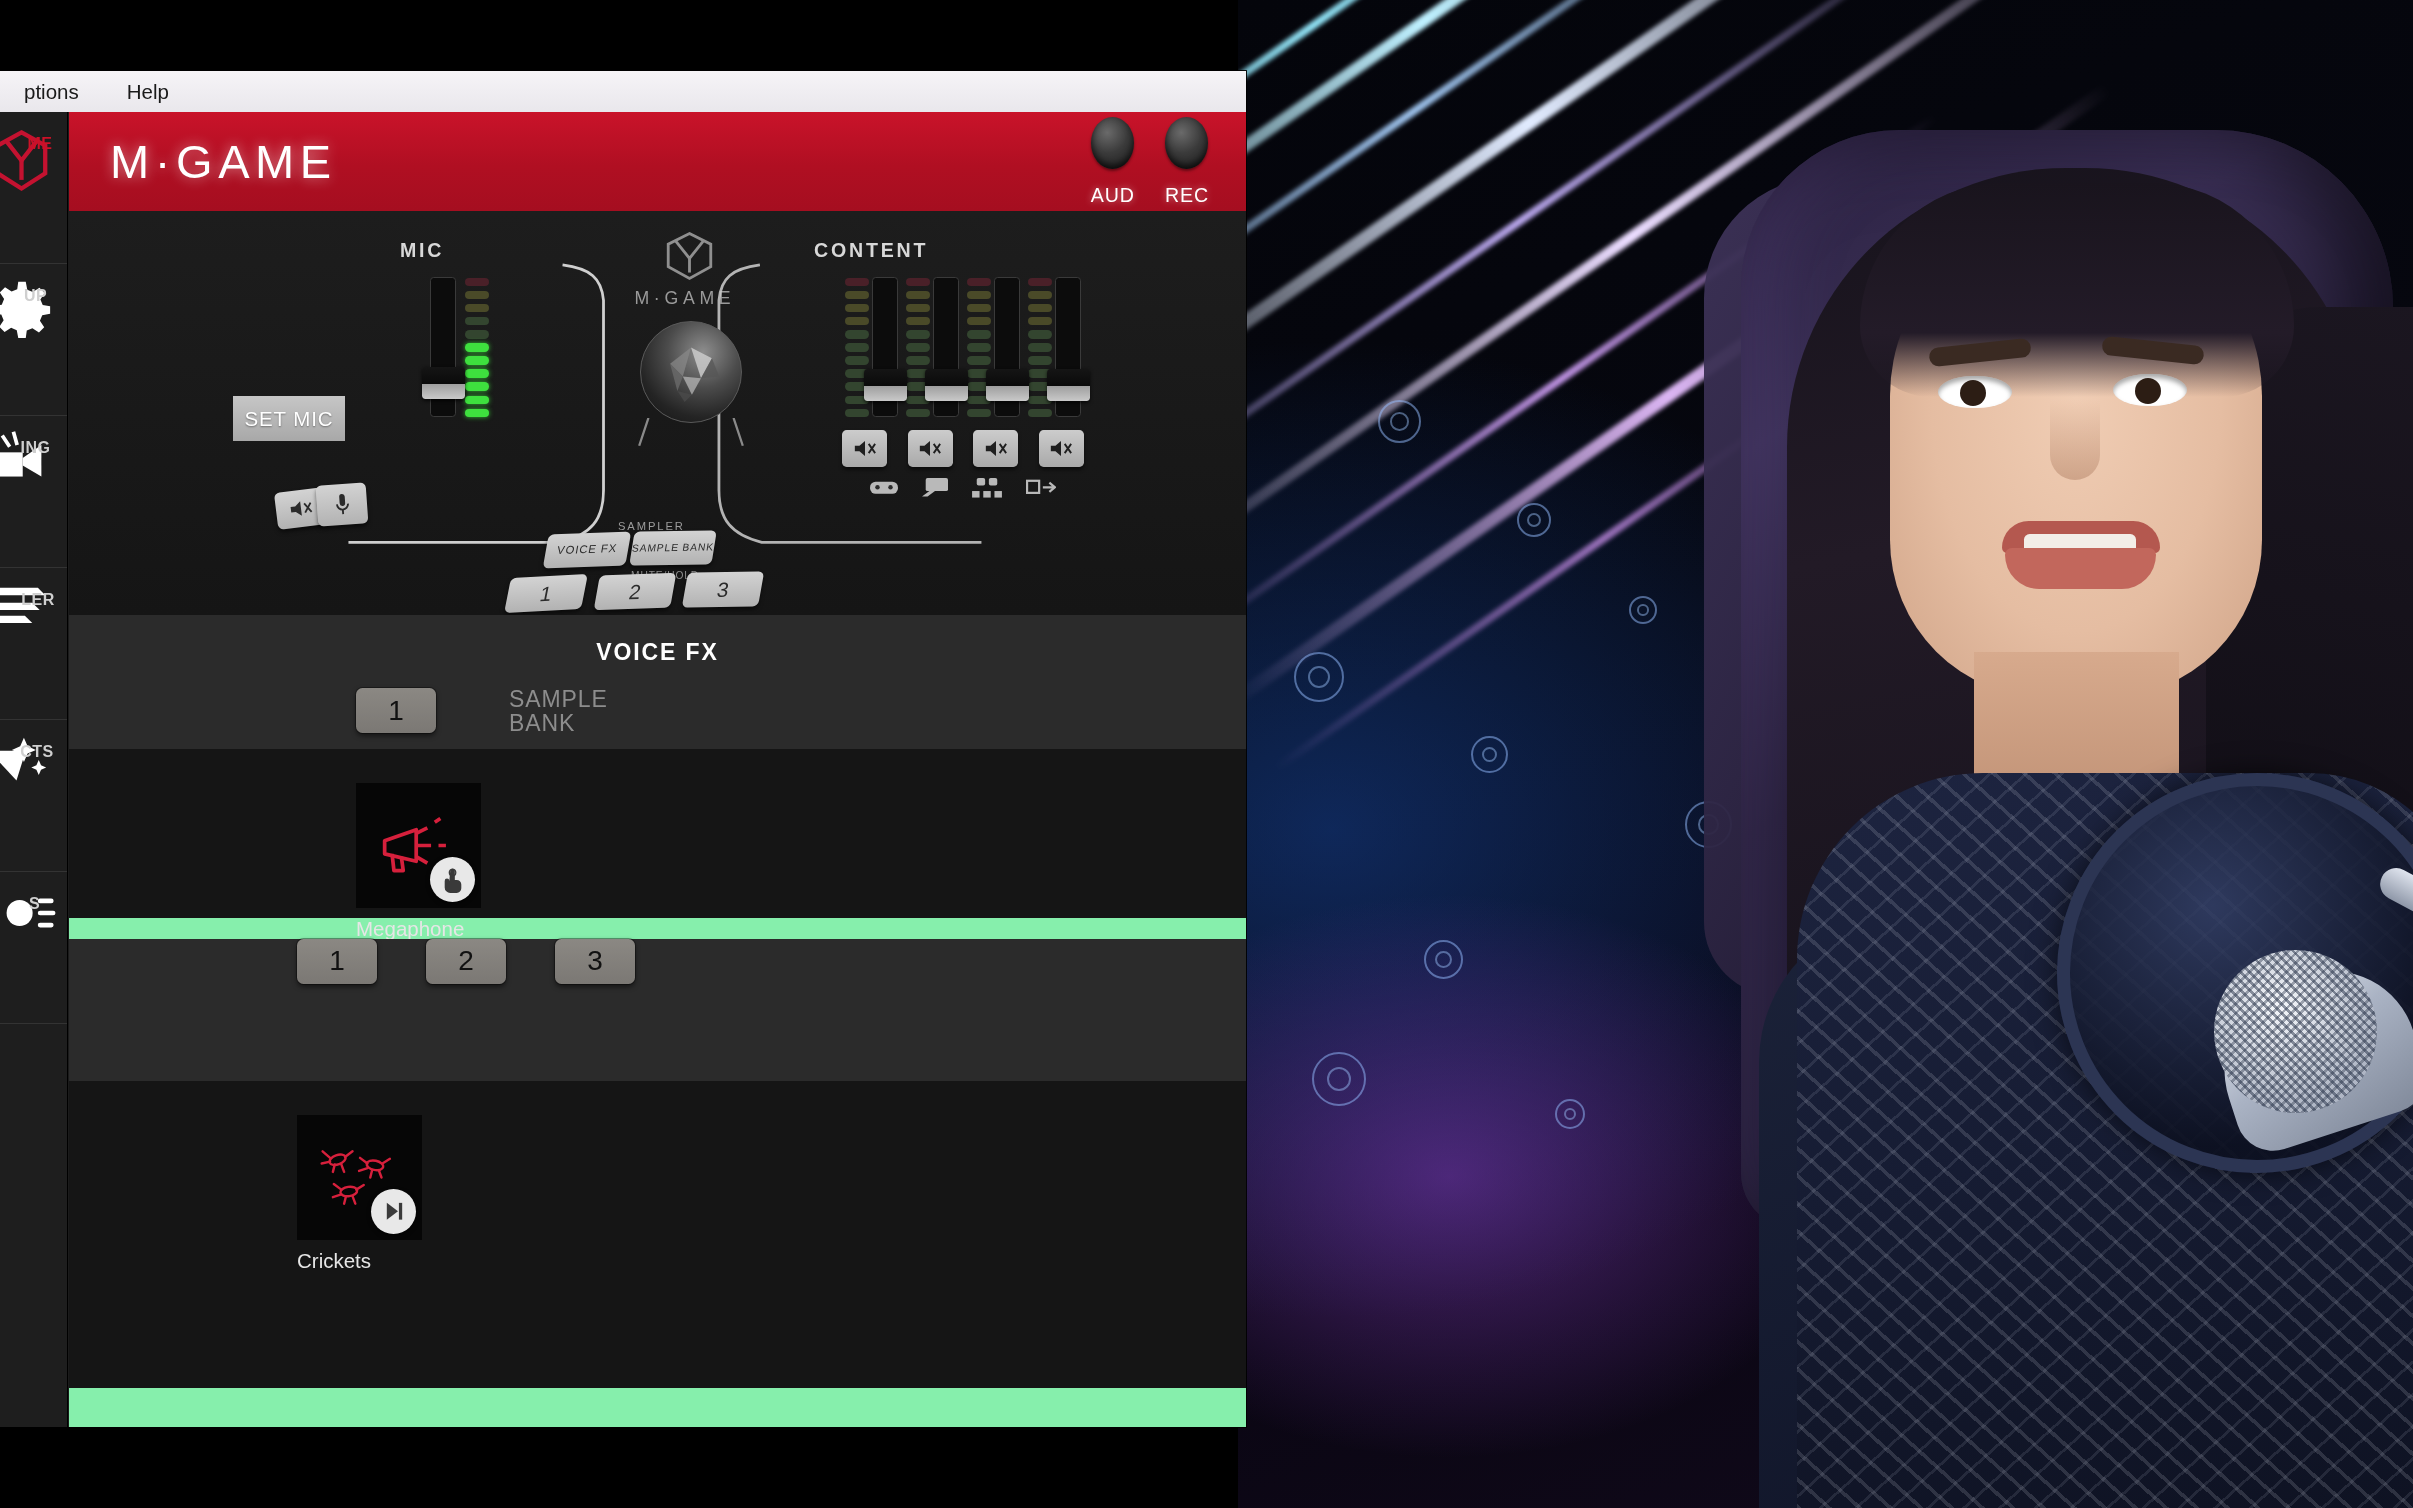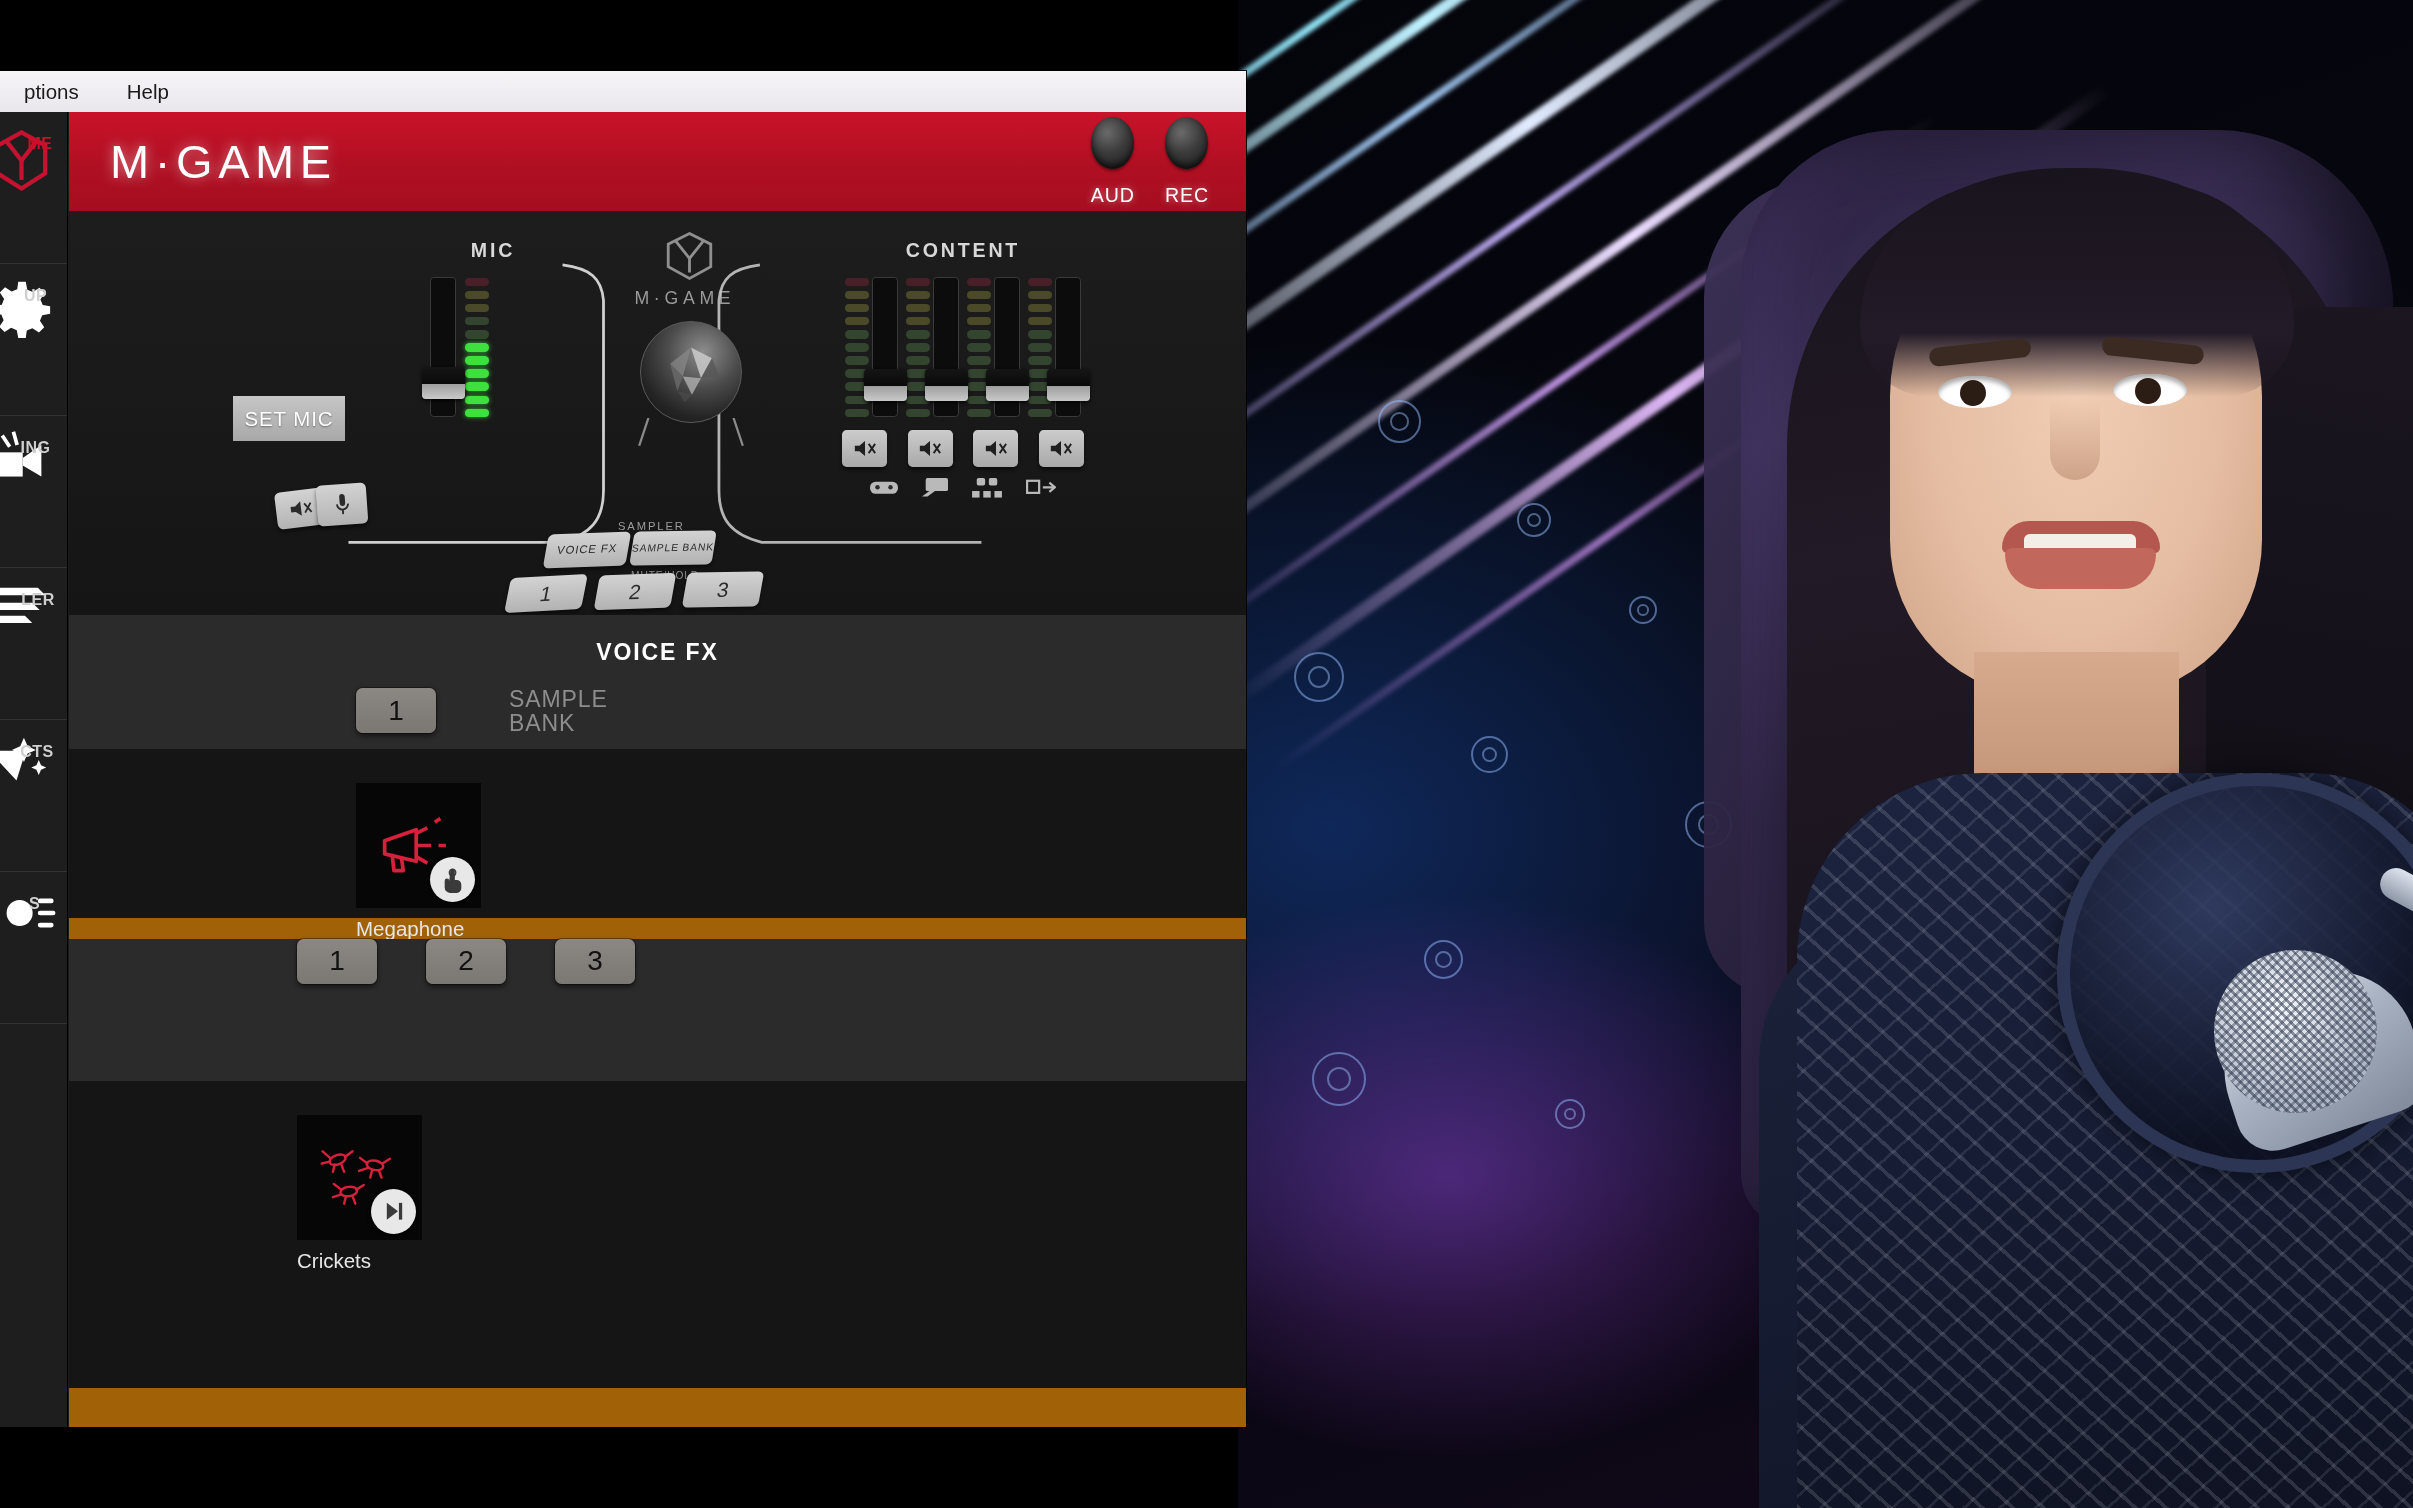--- a/index.html
+++ b/index.html
@@ -141,21 +141,21 @@
   }
   .side-item .si-ico{ margin-left:-28px; }
   .side-item .si-lbl{
     font-size:16px; font-weight:bold; letter-spacing:0.5px; color:#cfcfcf;
     margin-top:9.3px; margin-left:-28px; white-space:nowrap;
   }
   .side-item.active .si-lbl{ color:#cc1127; }
 
   .panel{
     position:absolute; left:69px; top:41px; width:1177px; height:1315px;
-    background:#a16207; overflow:hidden;
+    background:#86efac; overflow:hidden;
   }
 
   
   .app-header{
     position:relative; height:99px;
     background:linear-gradient(180deg,#c9132a 0%, #b00f22 55%, #a50e20 100%);
     display:flex; align-items:center; justify-content:space-between;
     padding:0 37px 0 41px;
   }
   .brand{
@@ -177,21 +177,21 @@
     position:relative; height:404px;
     background:linear-gradient(180deg,#1d1d1d 0%, #151515 100%);
   }
   .dev-logo{ position:absolute; left:575px; top:18.6px; width:93px; text-align:center; }
   .dev-logo .dl-name{
     font-size:17.7px; letter-spacing:4.7px; color:#9a9a9a; margin-top:3.7px; white-space:nowrap;
     margin-left:-11.2px;
   }
   .mic-col{ position:absolute; left:331px; top:28px; width:186px; }
   .col-title{ font-size:19.6px; font-weight:bold; letter-spacing:2.8px; color:#d8d8d8;
-    text-align:center; }
+    }
   .fader-row{ display:flex; align-items:flex-end; gap:9.3px; margin-top:15px; }
   .fader{
     position:relative; width:26px; height:140px; background:#0c0c0c;
     border:1.9px solid #3a3a3a; border-radius:3.7px;
   }
   .fader .knob{
     position:absolute; left:-9.3px; width:43px; height:32px;
     background:linear-gradient(180deg,#151515 0%, #0a0a0a 52%, #9e9e9e 53%, #c9c9c9 100%);
     border-radius:3.7px; box-shadow:0 1.9px 3.7px rgba(0,0,0,.7);
   }

